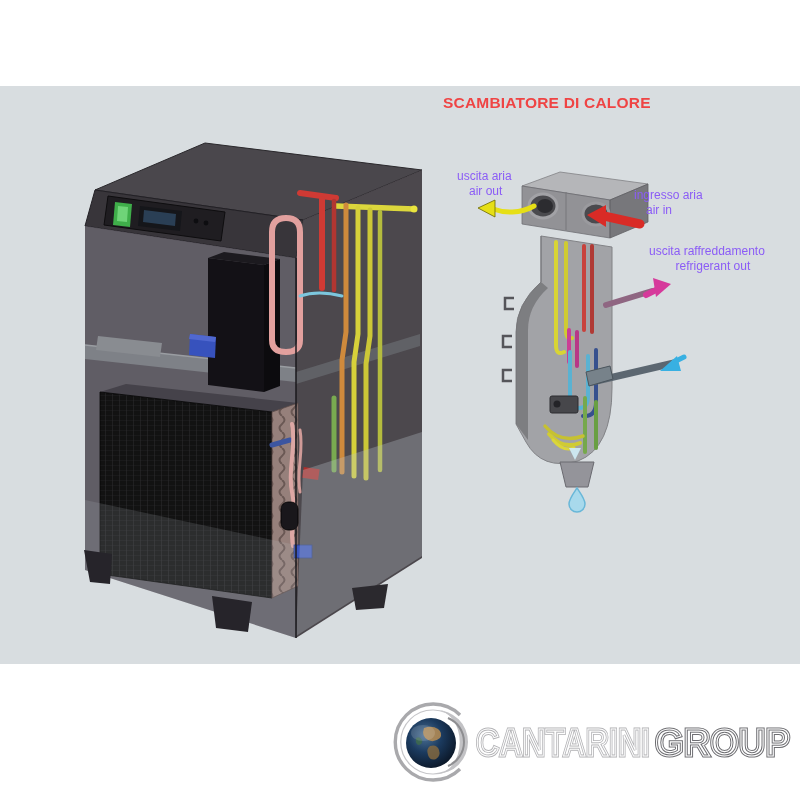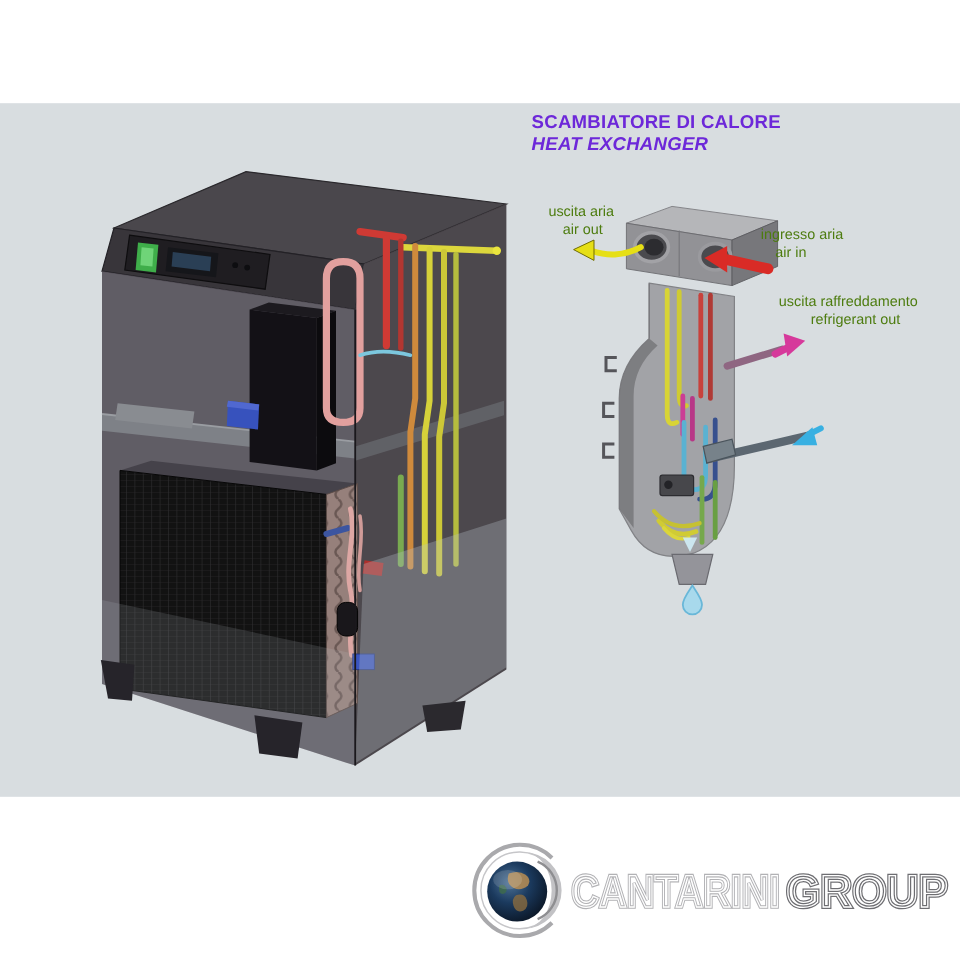--- a/index.html
+++ b/index.html
@@ -1,23 +1,23 @@
 <!DOCTYPE html>
 <html><head>
 <meta charset="utf-8">
 <style>
   html,body{margin:0;padding:0;background:#ffffff;}
   .page{position:relative;width:800px;height:800px;background:#ffffff;overflow:hidden;
         font-family:"Liberation Sans",sans-serif;}
   .panel{position:absolute;left:0;top:86px;width:800px;height:578px;background:#d8dde0;}
   .illustration{position:absolute;left:0;top:0;width:800px;height:800px;}
-  .hx-title{position:absolute;left:443px;top:94px;color:#6d28d9;font-size:15.5px;
+  .hx-title{position:absolute;left:443px;top:94px;color:#ef4444;font-size:15.5px;
             font-weight:bold;line-height:18px;letter-spacing:.2px;white-space:nowrap;}
   .hx-title .en{font-style:italic;}
-  .hx-label{position:absolute;color:#4d7c0f;font-size:12px;line-height:15px;
+  .hx-label{position:absolute;color:#8b5cf6;font-size:12px;line-height:15px;
             font-weight:500;white-space:nowrap;}
   .hx-label .en{margin-left:12px;}
   .lbl-air-out{left:457px;top:169px;}
   .lbl-air-in{left:634px;top:188px;}
   .lbl-ref-out{left:649px;top:244px;text-align:center;}
   .lbl-ref-in{left:647px;top:325px;}
 </style>
 </head>
 <body>
 
@@ -193,21 +193,20 @@
         <text x="476" y="756" textLength="174" lengthAdjust="spacingAndGlyphs" fill="none" stroke="#b2b2b5" stroke-width="3">CANTARINI</text>
         <text x="476" y="756" textLength="174" lengthAdjust="spacingAndGlyphs" fill="none" stroke="#ffffff" stroke-width="1.1">CANTARINI</text>
         <text x="655" y="756" textLength="135" lengthAdjust="spacingAndGlyphs" fill="none" stroke="#6e6e72" stroke-width="3.2">GROUP</text>
         <text x="655" y="756" textLength="135" lengthAdjust="spacingAndGlyphs" fill="none" stroke="#ffffff" stroke-width="1.1">GROUP</text>
       </g>
     </g>
   </svg>
 
   <div class="hx-title">
     <div class="it">SCAMBIATORE DI CALORE</div>
-    <div class="en">HEAT EXCHANGER</div>
   </div>
 
   <div class="hx-label lbl-air-out">
     <div>uscita aria</div>
     <div class="en">air out</div>
   </div>
 
   <div class="hx-label lbl-air-in">
     <div>ingresso aria</div>
     <div class="en">air in</div>

